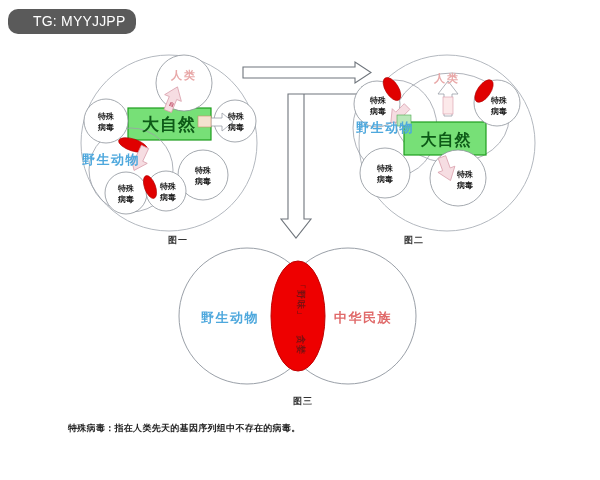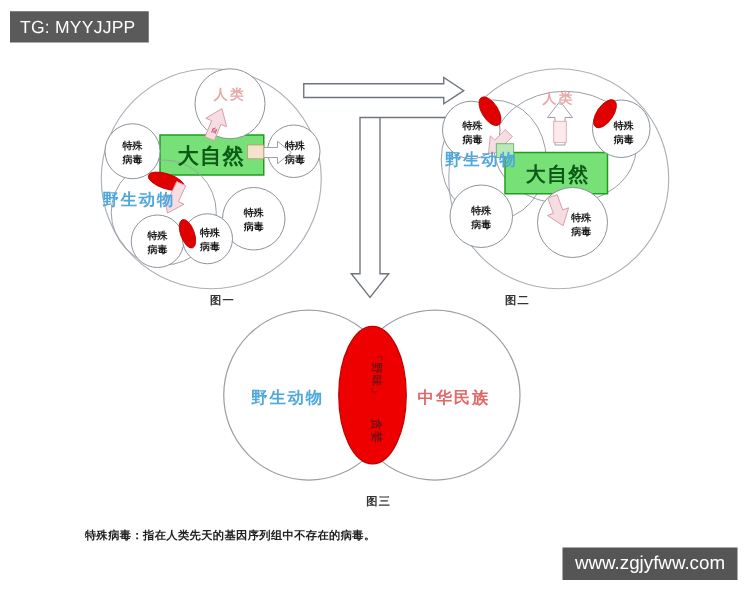--- a/index.html
+++ b/index.html
@@ -26,23 +26,24 @@
   
   .tg-tag {
     position: absolute;
     left: 8px;
     top: 9px;
     background: #5a5a5a;
     color: #ffffff;
     font-size: 14px;
     font-family: "Liberation Sans", sans-serif;
     letter-spacing: 0.2px;
-    padding: 5px 11px 6px 8px;
+    padding: 5px 11px 6px 25px;
     line-height: 1;
     white-space: nowrap;
+    border-radius: 10px;
   }
 
   
   .url-bar {
     position: absolute;
     left: 450px;
     top: 438px;
     background: #555555;
     color: #ffffff;
     font-size: 15px;
@@ -324,15 +325,14 @@
       <text class="cjk venn-center-text" x="298" y="300" text-anchor="middle" transform="rotate(90 298 300)">「野味」</text>
       <text class="cjk venn-center-text" x="298" y="345" text-anchor="middle" transform="rotate(90 298 345)">贪婪</text>
 
       <text class="cjk lbl-fig" x="303" y="404" text-anchor="middle">图三</text>
     </g>
 
     <text class="cjk caption-text" x="68" y="431">特殊病毒：指在人类先天的基因序列组中不存在的病毒。</text>
 
   </svg>
 
-  <div class="url-bar">www.zgjyfww.com</div>
 
 </div>
 
 </body></html>

